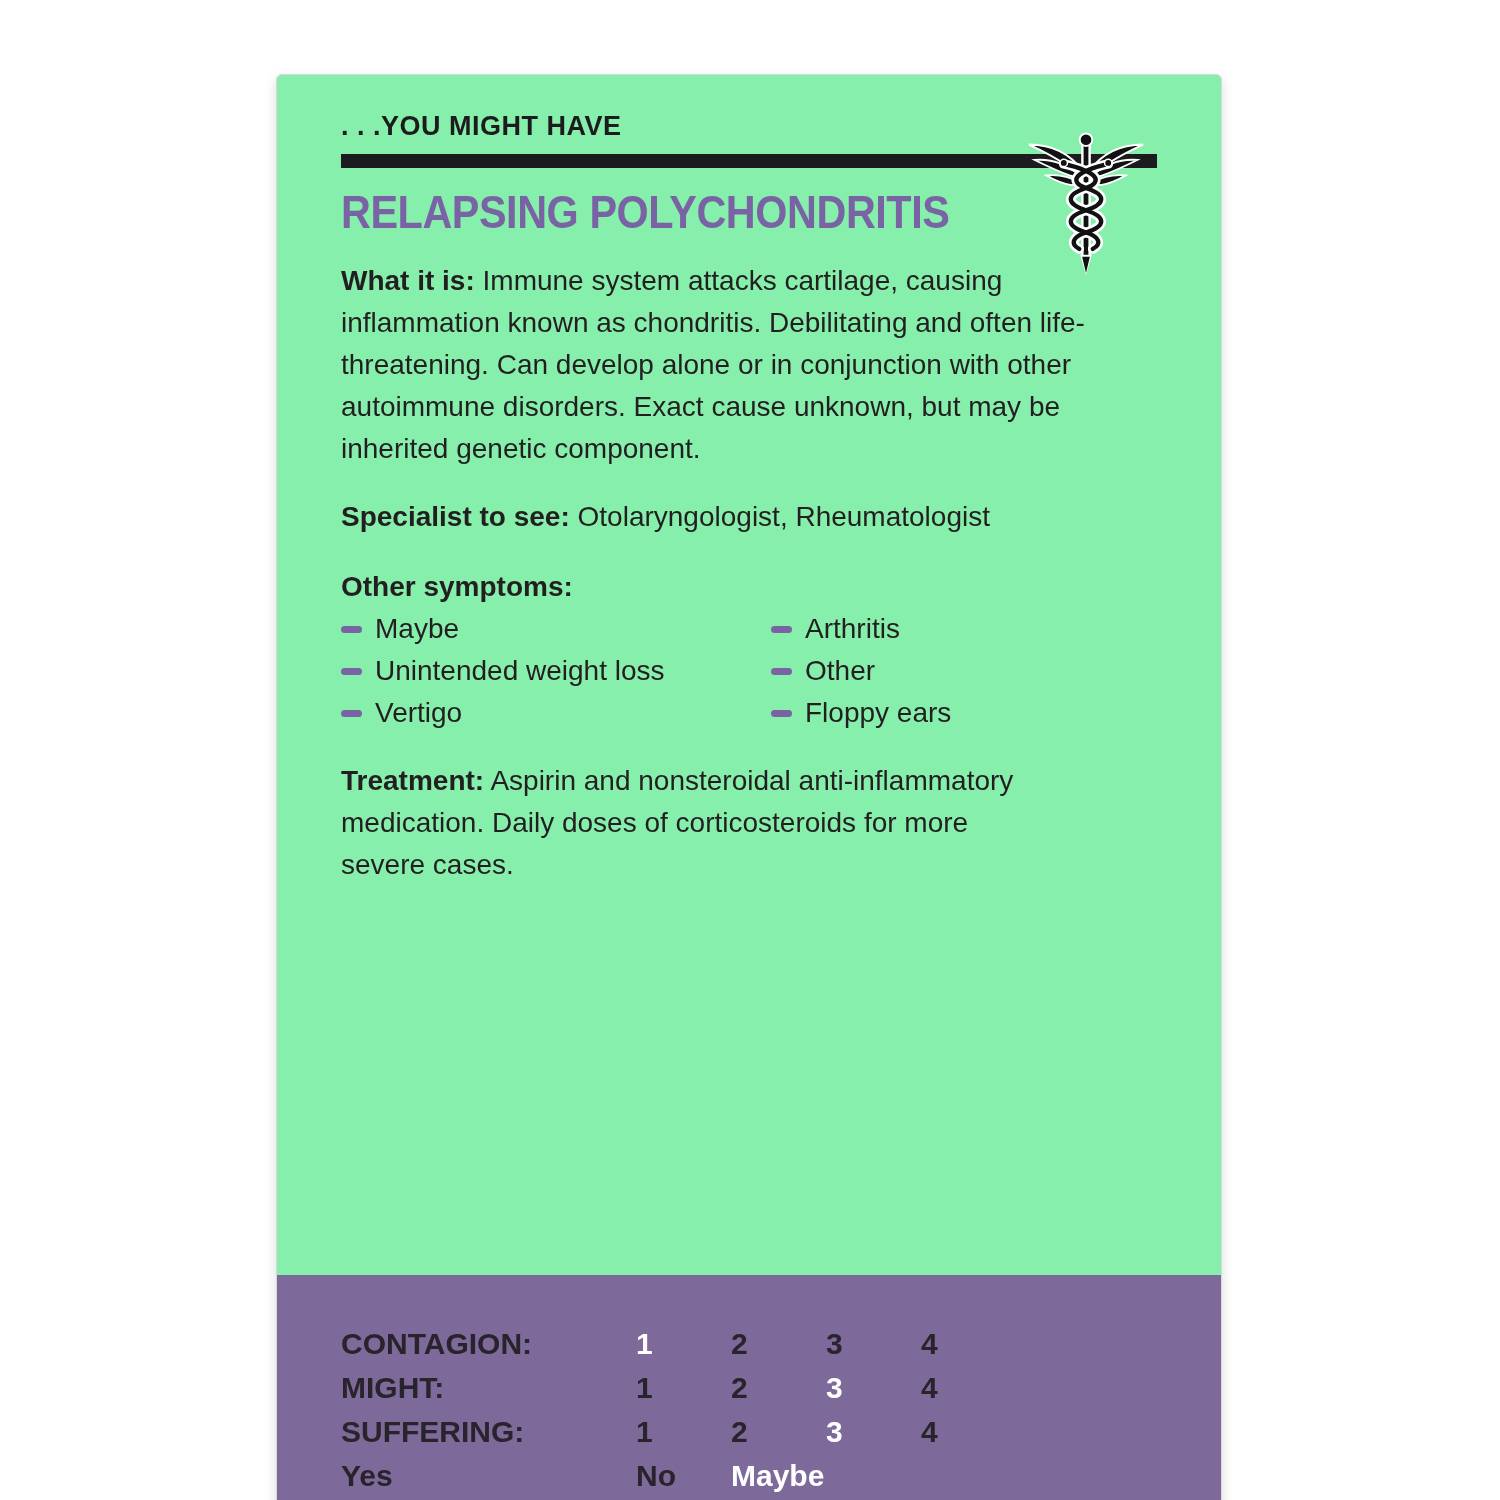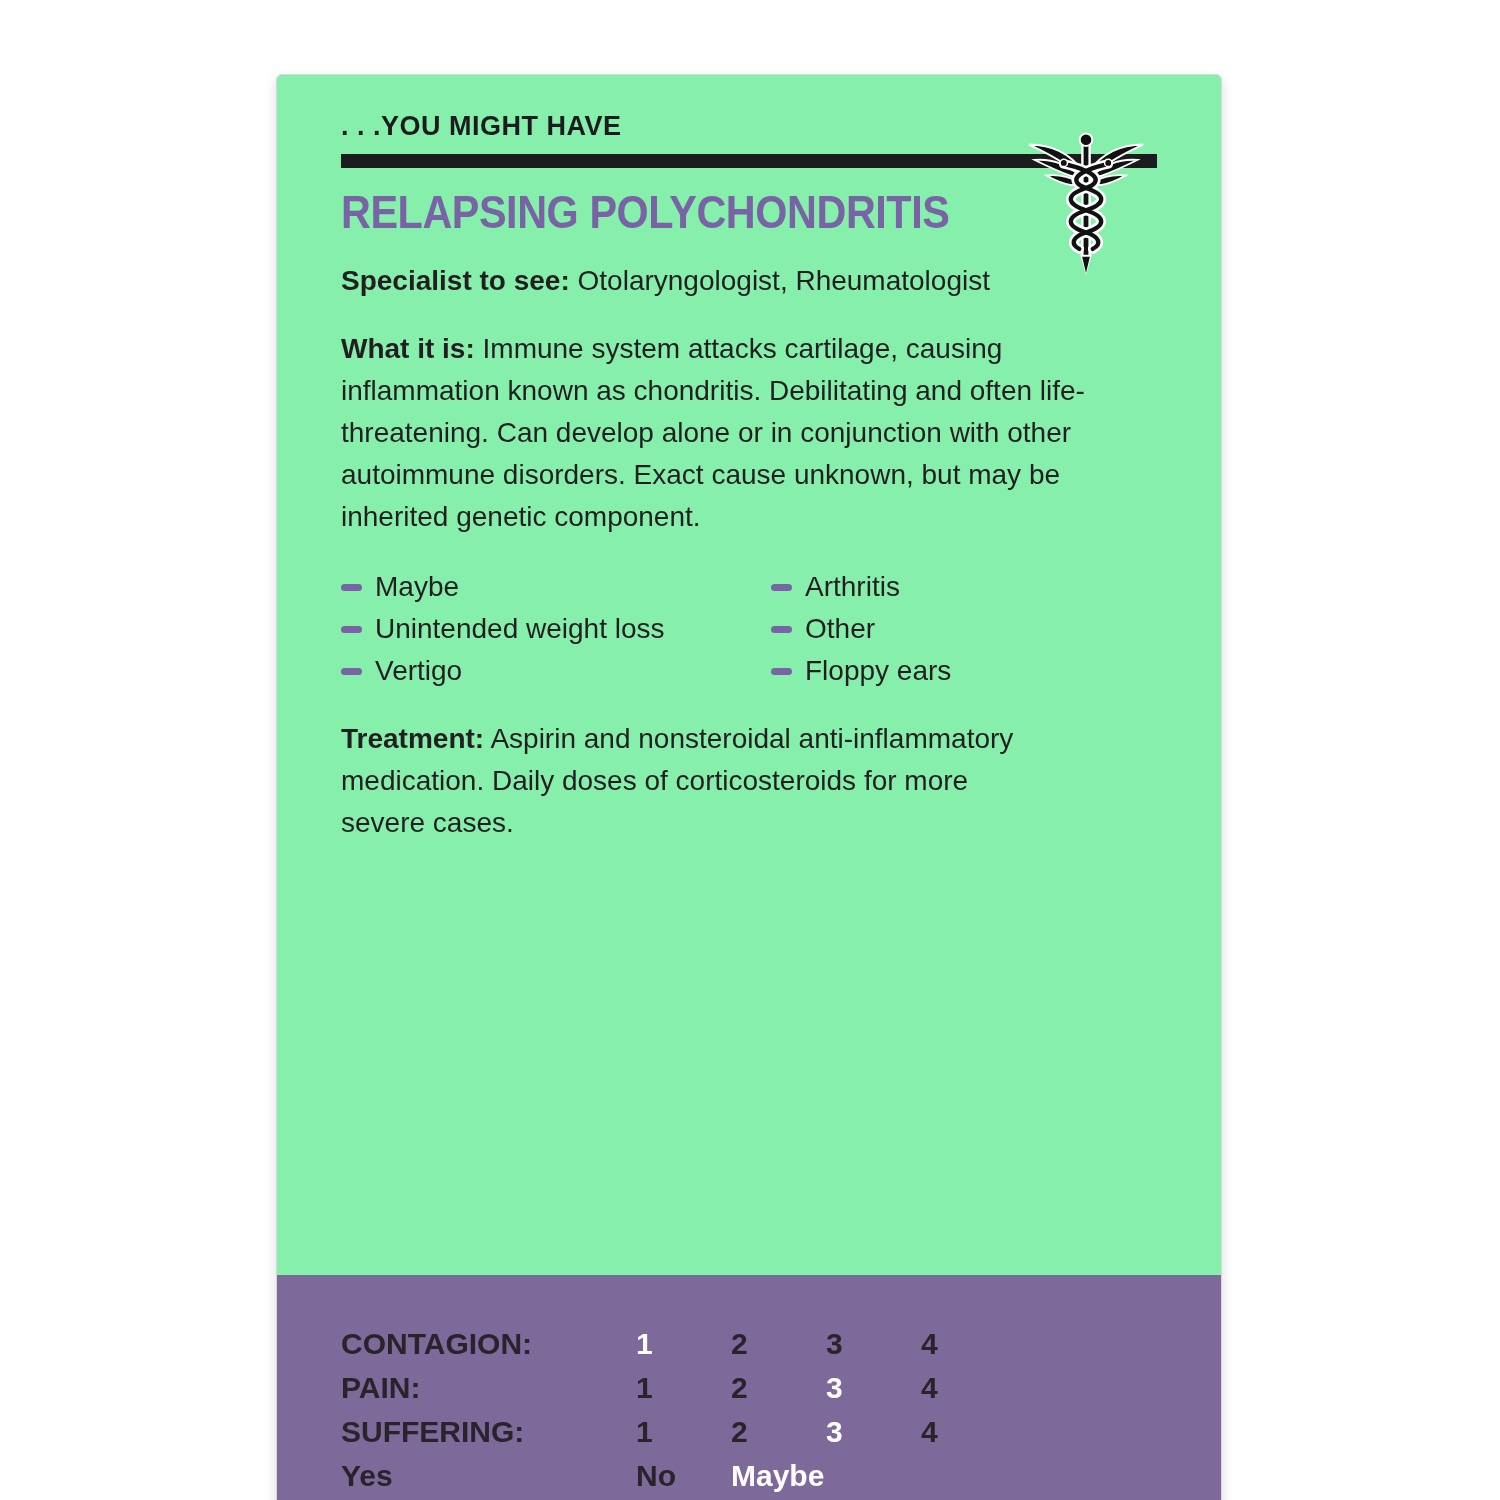--- a/index.html
+++ b/index.html
@@ -154,29 +154,30 @@
         </g>
         <circle cx="42" cy="33" r="3.8" fill="#111" stroke="#fff" stroke-width="1.5"></circle>
         <circle cx="88" cy="33" r="3.8" fill="#111" stroke="#fff" stroke-width="1.5"></circle>
 
         <circle cx="65" cy="9" r="6.5" fill="#111" stroke="#fff" stroke-width="2"></circle>
       </svg>
     </div>
 
     <h1 class="title">RELAPSING POLYCHONDRITIS</h1>
 
-    <p class="para"><b class="lead">Specialist to see:</b> <span>Otolaryngologist, Rheumatologist</span></p>
-
     <p class="para"><b class="lead">What it is:</b> <span>Immune system attacks cartilage, causing
 inflammation known as chondritis. Debilitating and often life-
 threatening. Can develop alone or in conjunction with other
 autoimmune disorders. Exact cause unknown, but may be
 inherited genetic component.</span></p>
 
+    <p class="para"><b class="lead">Specialist to see:</b> <span>Otolaryngologist, Rheumatologist</span></p>
+
     <div class="sym-block">
+      <div class="sym-head">Other symptoms:</div>
       <div class="sym-grid">
         <div class="sym-item">
             <span class="dash"></span>
             <span>Maybe</span>
           </div>
         <div class="sym-item">
             <span class="dash"></span>
             <span>Arthritis</span>
           </div>
         <div class="sym-item">
@@ -207,21 +208,21 @@
 
   <div class="footer">
     <div class="rating-row">
       <span class="rating-label">CONTAGION:</span>
       <span class="opt selected">1</span>
       <span class="opt">2</span>
       <span class="opt">3</span>
       <span class="opt">4</span>
     </div>
     <div class="rating-row">
-      <span class="rating-label">PAIN:</span>
+      <span class="rating-label">MIGHT:</span>
       <span class="opt">1</span>
       <span class="opt">2</span>
       <span class="opt selected">3</span>
       <span class="opt">4</span>
     </div>
     <div class="rating-row">
       <span class="rating-label">SUFFERING:</span>
       <span class="opt">1</span>
       <span class="opt">2</span>
       <span class="opt selected">3</span>

